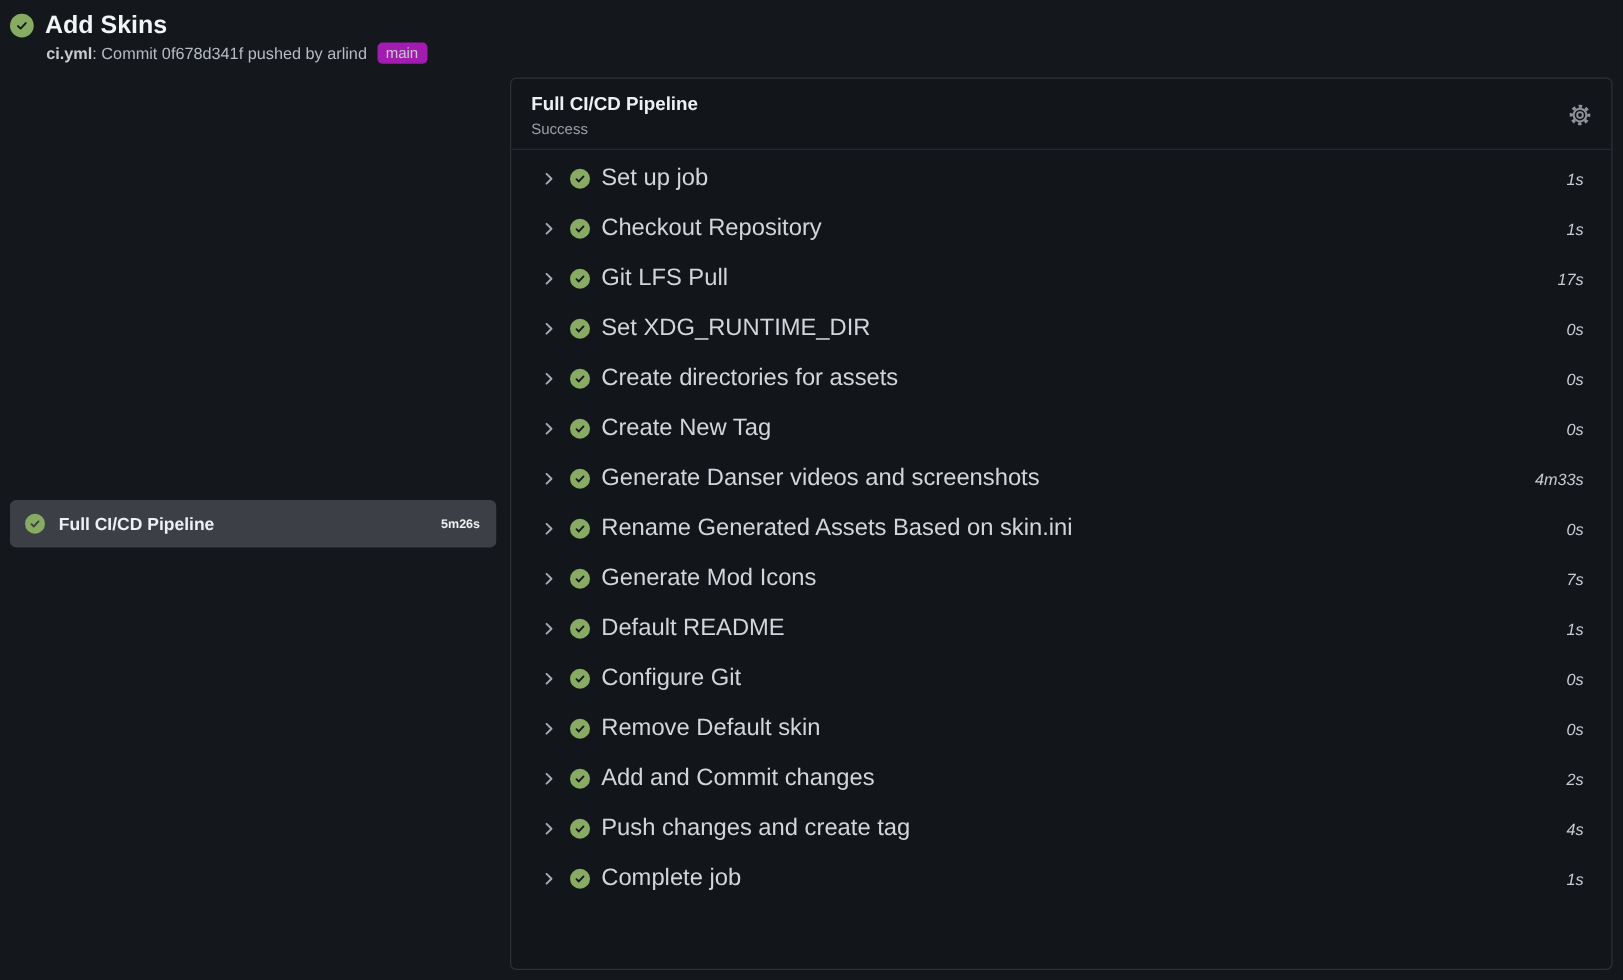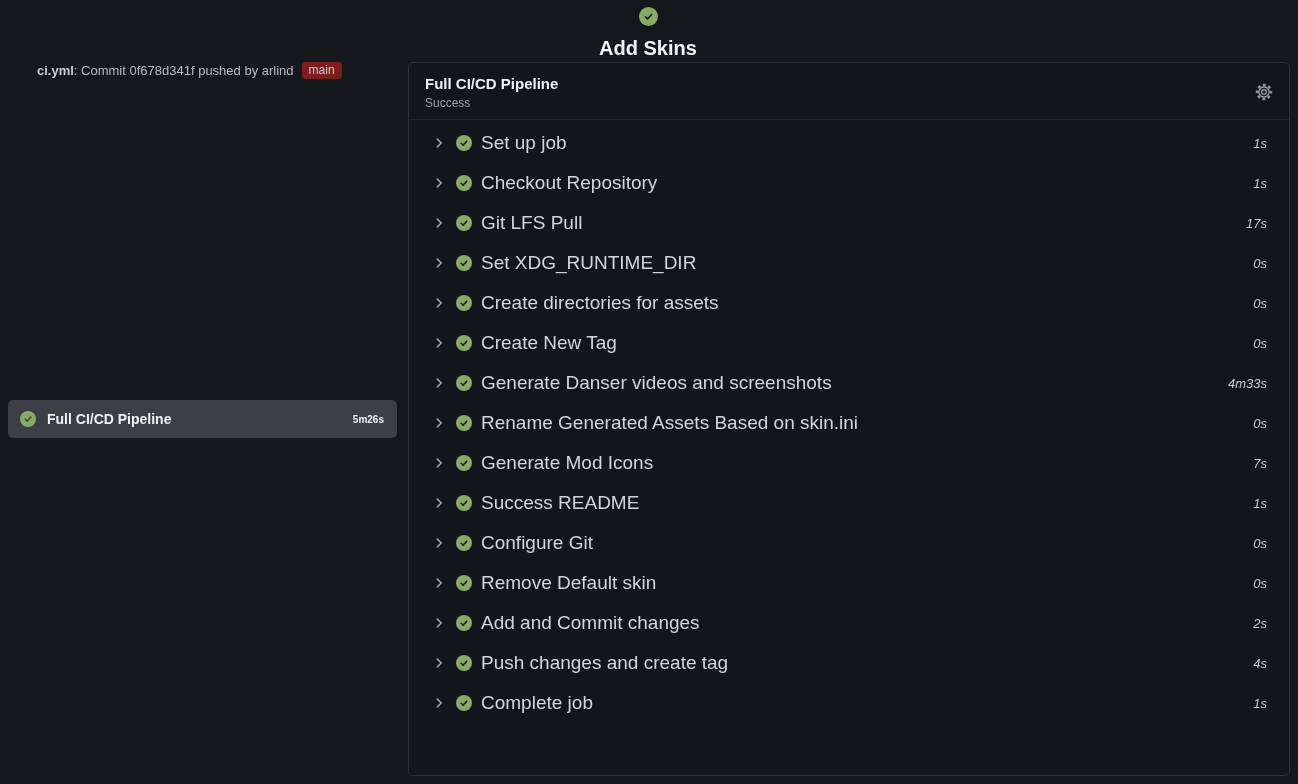--- a/index.html
+++ b/index.html
@@ -7,26 +7,26 @@
   body {
     width: 1298px; height: 784px;
     background: #14171b;
     font-family: "Liberation Sans", sans-serif;
     overflow: hidden;
     color: #d2d6da;
   }
 
   
   .run-header { padding: 7px 10px 0 8px; height: 54px; }
-  .title-row { display: flex; align-items: center; gap: 9px; flex-direction: column; }
+  .title-row { display: flex; align-items: center; gap: 9px; }
   .page-title { font-size: 20px; font-weight: 600; color: #f2f4f6; margin: 0; line-height: 26px; }
   .subtitle-row { margin-left: 29px; margin-top: 1px; display: flex; align-items: center; gap: 8px;
                   font-size: 13px; color: #b7bcc2; }
   .wf-file { font-weight: 700; color: #c9cdd2; }
-  .branch-badge { background: #7f1d1d; color: #c6cad0; font-size: 12px; line-height: 17px;
+  .branch-badge { background: #a21caf; color: #c6cad0; font-size: 12px; line-height: 17px;
                   padding: 0 7px; border-radius: 4px; cursor: pointer; }
 
   
   .check-circle { border-radius: 50%; background: #87ab63; display: inline-flex;
                   align-items: center; justify-content: center; flex-shrink: 0; }
   .check-circle svg { display: block; }
   .check-18 { width: 19px; height: 19px; }
   .check-16 { width: 16px; height: 16px; }
 
   
@@ -242,21 +242,21 @@
     <span class="chev">
       <svg width="14" height="14" viewBox="0 0 16 16" aria-hidden="true">
         <path d="M6 3.5L10.5 8L6 12.5" fill="none" stroke="#a6abb1" stroke-width="1.8" stroke-linecap="round" stroke-linejoin="round"></path>
       </svg>
     </span>
     <span class="check-circle check-16 step-check">
       <svg width="10" height="10" viewBox="0 0 16 16" aria-hidden="true">
         <path d="M3.5 8.5l3 3L12.5 5" fill="none" stroke="#14171b" stroke-width="2.4" stroke-linecap="round" stroke-linejoin="round"></path>
       </svg>
     </span>
-    <span class="step-name">Success README</span>
+    <span class="step-name">Default README</span>
     <span class="step-duration">1s</span>
   </div>
 
   <div class="step-row">
     <span class="chev">
       <svg width="14" height="14" viewBox="0 0 16 16" aria-hidden="true">
         <path d="M6 3.5L10.5 8L6 12.5" fill="none" stroke="#a6abb1" stroke-width="1.8" stroke-linecap="round" stroke-linejoin="round"></path>
       </svg>
     </span>
     <span class="check-circle check-16 step-check">

